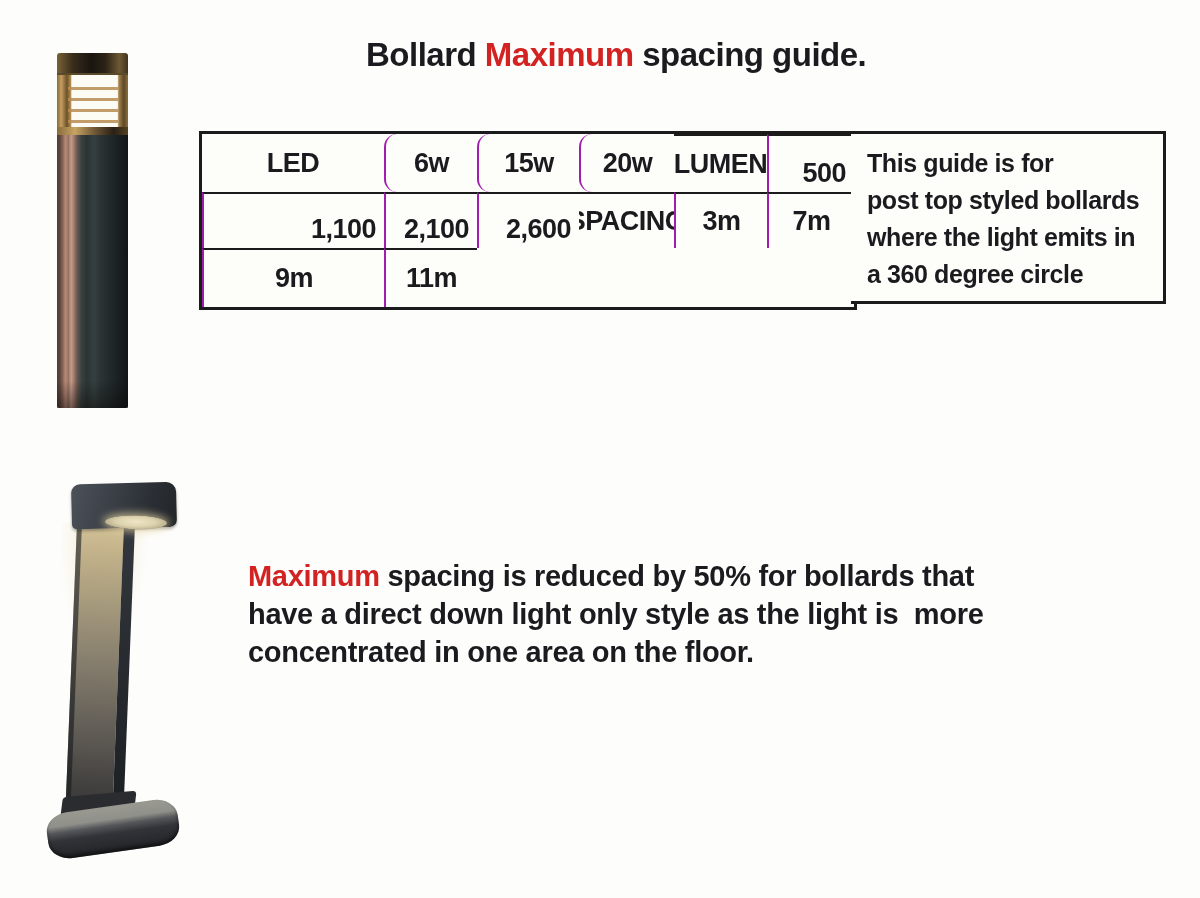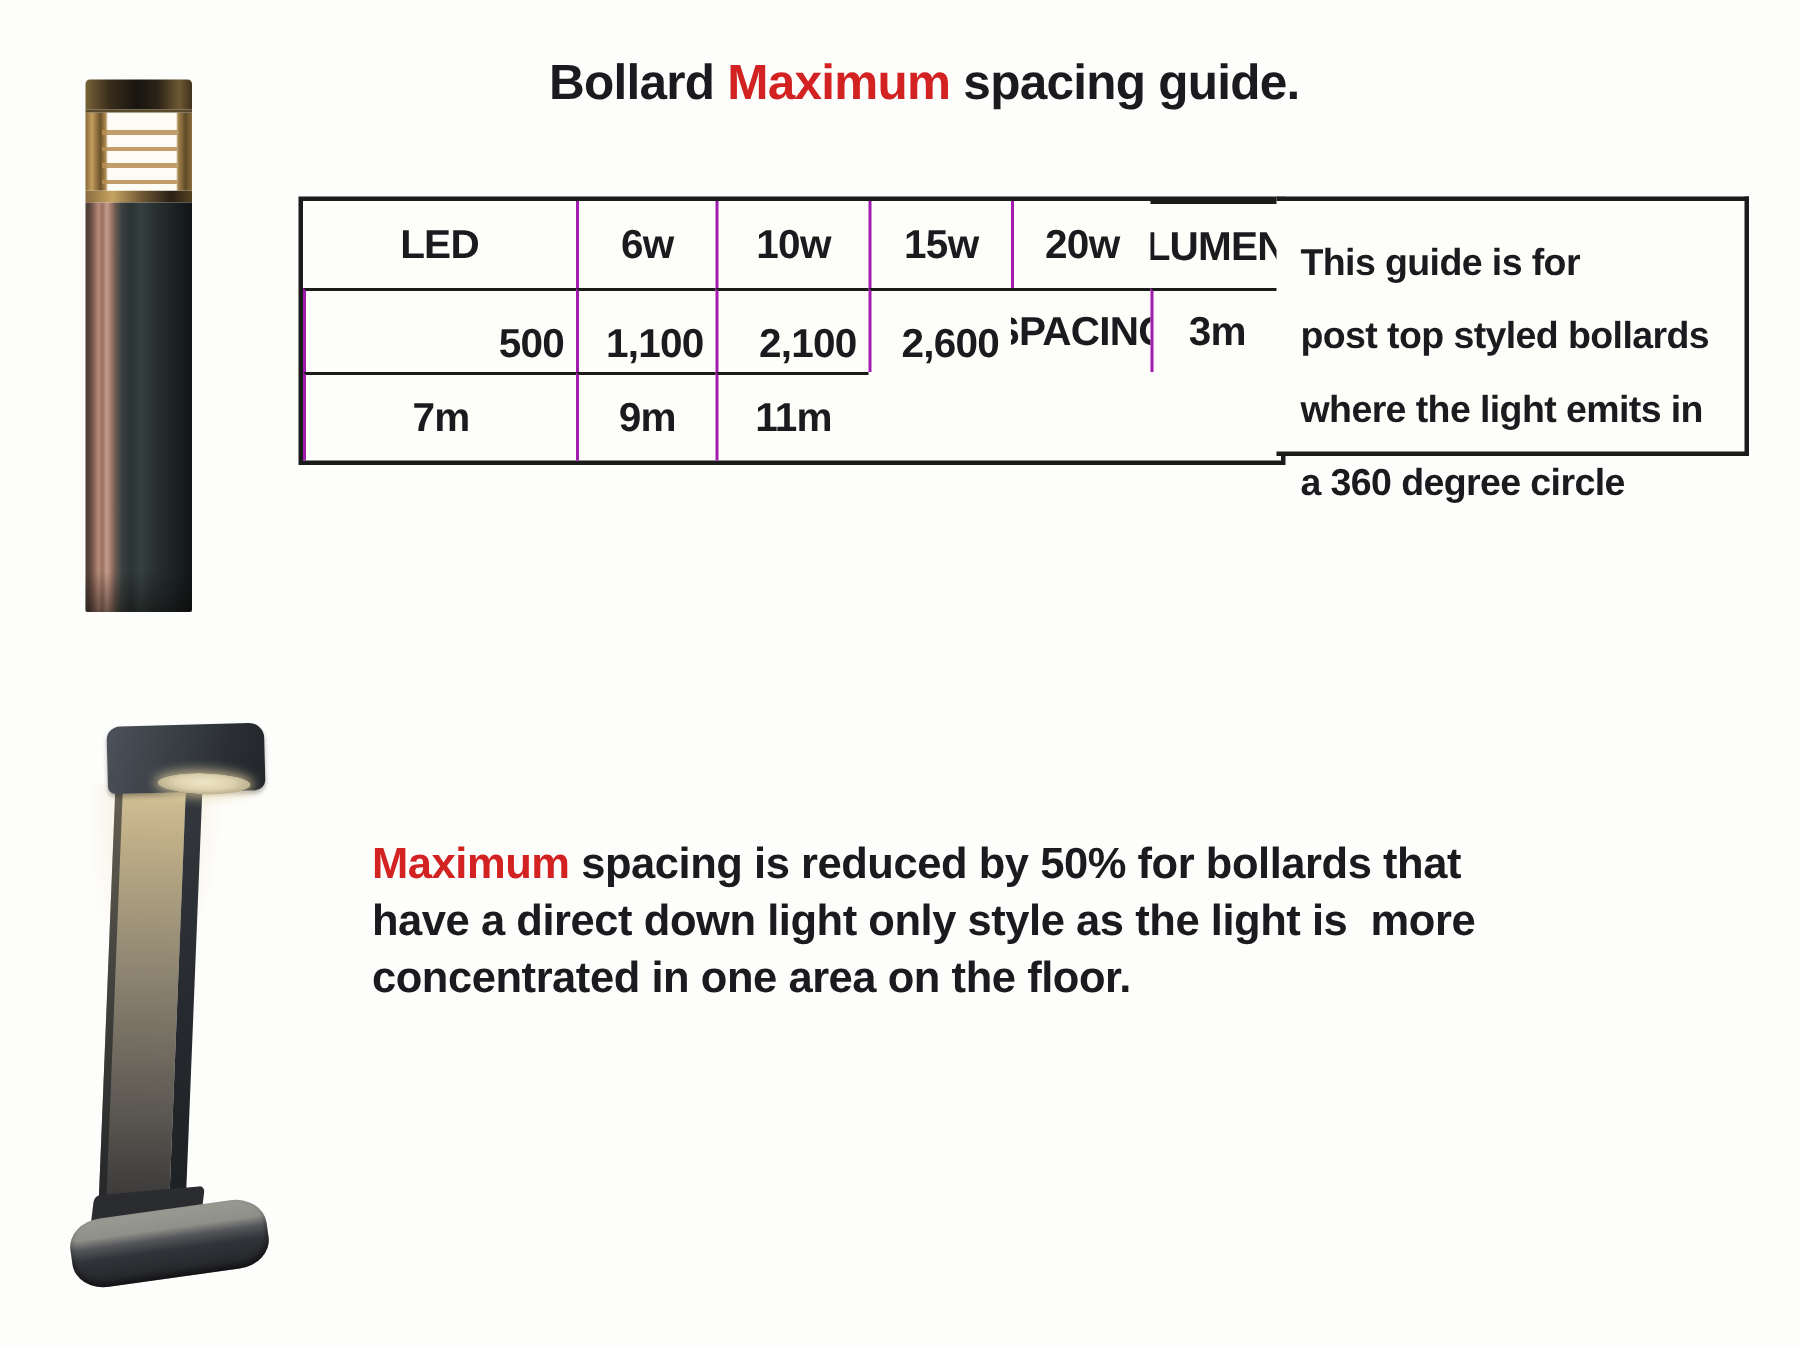--- a/index.html
+++ b/index.html
@@ -24,32 +24,32 @@
     border:3px solid #1b1b1b;
     background:#fdfdf9;
   }
   .cell{
     display:flex;align-items:center;justify-content:center;
     font-weight:bold;font-size:27px;letter-spacing:-0.5px;
     border-left:2px solid #a21caf;border-top:2px solid #1b1b1b;
     box-sizing:border-box;overflow:hidden;
   }
   .cell.c0{border-left:none;font-size:27px;}
-  .cell.r0{border-top:none;}
+  .cell.r0{border-top:none;border-radius:13px;}
   .row-lumen{align-items:flex-end;justify-content:flex-end;padding:0 8px 3px 0;}
   .row-lumen.c0{align-items:center;justify-content:center;padding:0;}
   
   .note-box{
     position:absolute;left:851px;top:131px;width:315px;height:173px;
     border:3px solid #1b1b1b;border-left:none;box-sizing:border-box;
     background:#fdfdf9;
     padding:11px 4px 0 16px;
   }
   .note-line{
-    font-weight:bold;font-size:25px;line-height:37px;letter-spacing:-0.4px;white-space:pre;margin-top:12px;
+    font-weight:bold;font-size:25px;line-height:37px;letter-spacing:-0.4px;white-space:pre;
   }
   
   .footer-note{
     position:absolute;left:248px;top:557px;width:860px;
     font-weight:bold;font-size:29px;line-height:38px;letter-spacing:-0.3px;
   }
   .footer-note div{white-space:pre;}
   
   .bollard1{
     position:absolute;left:57px;top:53px;width:71px;height:355px;
@@ -139,21 +139,20 @@
   }
 </style>
 </head>
 <body>
 
 <div class="title"><span>Bollard </span><span class="red">Maximum</span><span> spacing guide.</span></div>
 
 <div class="spacing-table">
   <div class="cell c0 r0">LED</div>
   <div class="cell r0">6w</div>
-  <div class="cell r0">10w</div>
   <div class="cell r0">15w</div>
   <div class="cell r0">20w</div>
 
   <div class="cell c0 row-lumen">LUMEN</div>
   <div class="cell row-lumen">500</div>
   <div class="cell row-lumen">1,100</div>
   <div class="cell row-lumen">2,100</div>
   <div class="cell row-lumen">2,600</div>
 
   <div class="cell c0">SPACING</div>

